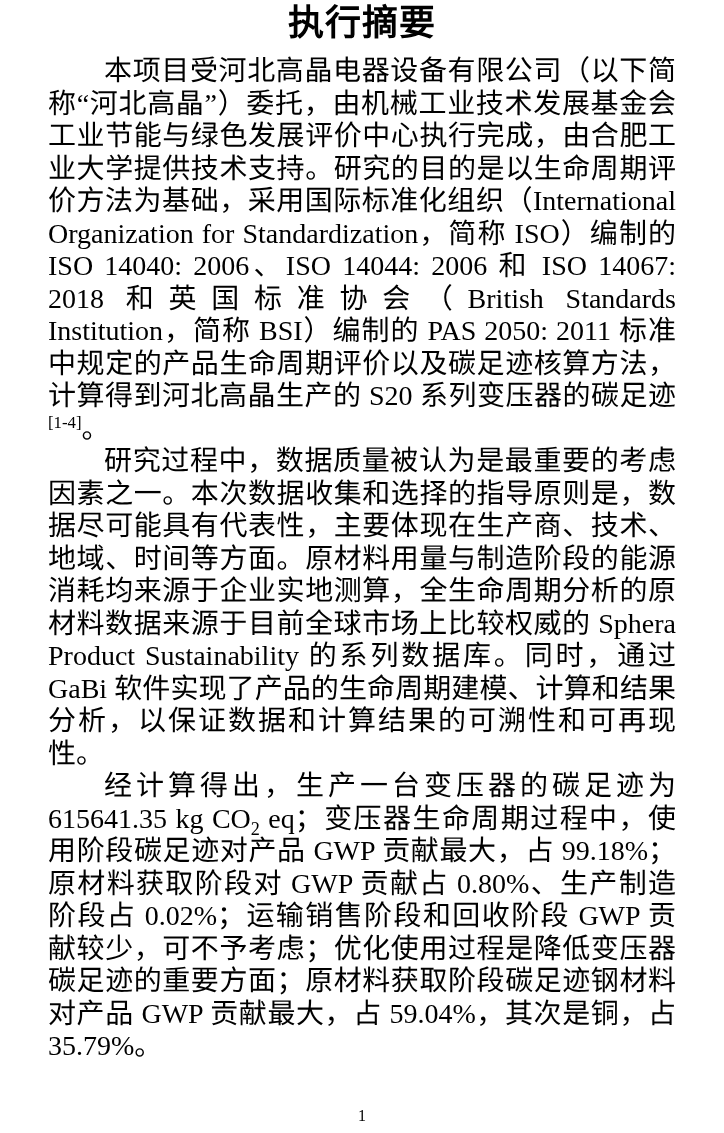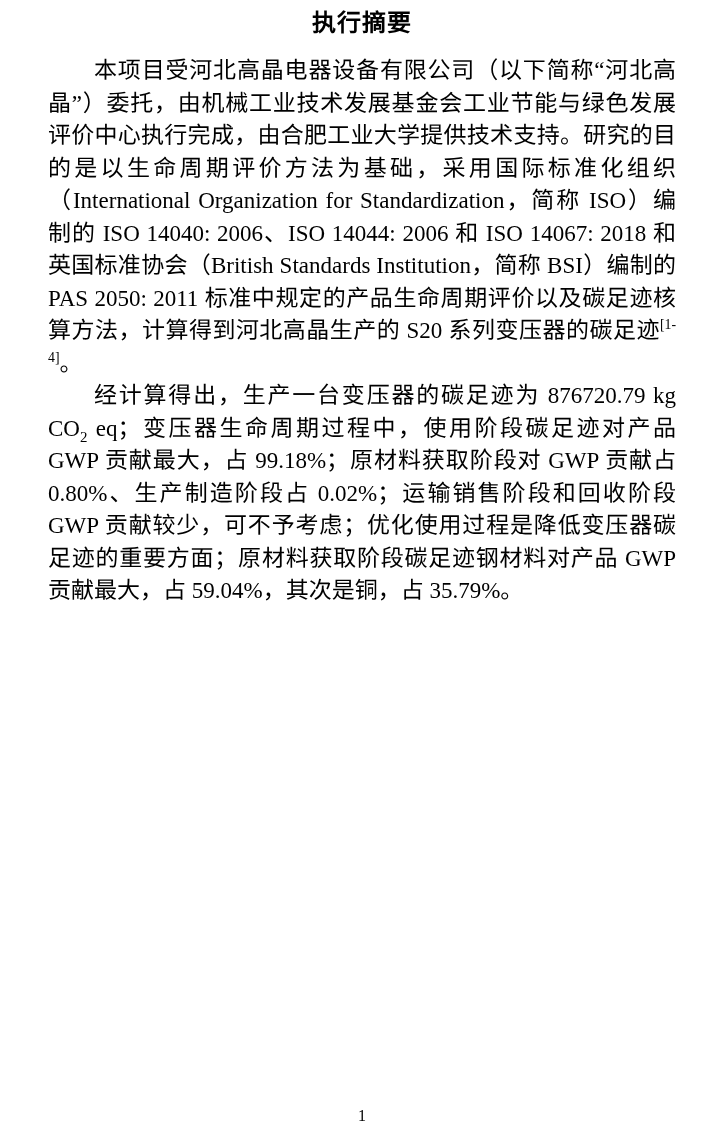--- a/index.html
+++ b/index.html
@@ -16,29 +16,29 @@
     color: #000000;
     font-family: "Liberation Serif", "DejaVu Serif", serif;
     overflow: hidden;
     box-sizing: border-box;
   }
   .doc-content {
     padding: 6px 48px 0 48px;
   }
   .doc-title {
     margin: 0 0 15px 0;
-    font-size: 24px;
+    font-size: 36px;
     line-height: 34px;
     font-weight: 700;
     text-align: center;
     letter-spacing: 1px;
   }
   .doc-paragraph {
     margin: 0;
-    font-size: 23px;
+    font-size: 28px;
     line-height: 32.5px;
     text-align: justify;
     text-justify: inter-ideograph;
     text-indent: 2em;
     word-break: break-word;
   }
   .doc-paragraph sup {
     font-size: 0.6em;
     line-height: 0;
     vertical-align: super;
@@ -63,19 +63,20 @@
 <body>
 
 <div class="doc-page">
   <div class="doc-content">
 
     <h1 class="doc-title">执行摘要</h1>
 
     <p class="doc-paragraph"><span>本项目受河北高晶电器设备有限公司（以下简称“河北高晶”）委托，由机械工业技术发展基金会工业节能与绿色发展评价中心执行完成，由合肥工业大学提供技术支持。研究的目的是以生命周期评价方法为基础，采用国际标准化组织（International Organization for Standardization，简称 ISO）编制的 ISO 14040: 2006、ISO 14044: 2006 和 ISO 14067: 2018 和英国标准协会（British Standards Institution，简称 BSI）编制的 PAS 2050: 2011 标准中规定的产品生命周期评价以及碳足迹核算方法，计算得到河北高晶生产的 S20 系列变压器的碳足迹</span><sup>[1-4]</sup><span>。</span></p>
 
 
+    <p class="doc-paragraph">研究过程中，数据质量被认为是最重要的考虑因素之一。本次数据收集和选择的指导原则是，数据尽可能具有代表性，主要体现在生产商、技术、地域、时间等方面。原材料用量与制造阶段的能源消耗均来源于企业实地测算，全生命周期分析的原材料数据来源于目前全球市场上比较权威的 Sphera Product Sustainability 的系列数据库。同时，通过 GaBi 软件实现了产品的生命周期建模、计算和结果分析，以保证数据和计算结果的可溯性和可再现性。</p>
 
-    <p class="doc-paragraph"><span>经计算得出，生产一台变压器的碳足迹为 876720.79 kg CO</span><sub>2</sub><span> eq；变压器生命周期过程中，使用阶段碳足迹对产品 GWP 贡献最大，占 99.18%；原材料获取阶段对 GWP 贡献占 0.80%、生产制造阶段占 0.02%；运输销售阶段和回收阶段 GWP 贡献较少，可不予考虑；优化使用过程是降低变压器碳足迹的重要方面；原材料获取阶段碳足迹钢材料对产品 GWP 贡献最大，占 59.04%，其次是铜，占 35.79%。</span></p>
+    <p class="doc-paragraph"><span>经计算得出，生产一台变压器的碳足迹为 615641.35 kg CO</span><sub>2</sub><span> eq；变压器生命周期过程中，使用阶段碳足迹对产品 GWP 贡献最大，占 99.18%；原材料获取阶段对 GWP 贡献占 0.80%、生产制造阶段占 0.02%；运输销售阶段和回收阶段 GWP 贡献较少，可不予考虑；优化使用过程是降低变压器碳足迹的重要方面；原材料获取阶段碳足迹钢材料对产品 GWP 贡献最大，占 59.04%，其次是铜，占 35.79%。</span></p>
 
   </div>
 
   <div class="page-footer">1</div>
 </div>
 
 </body></html>

